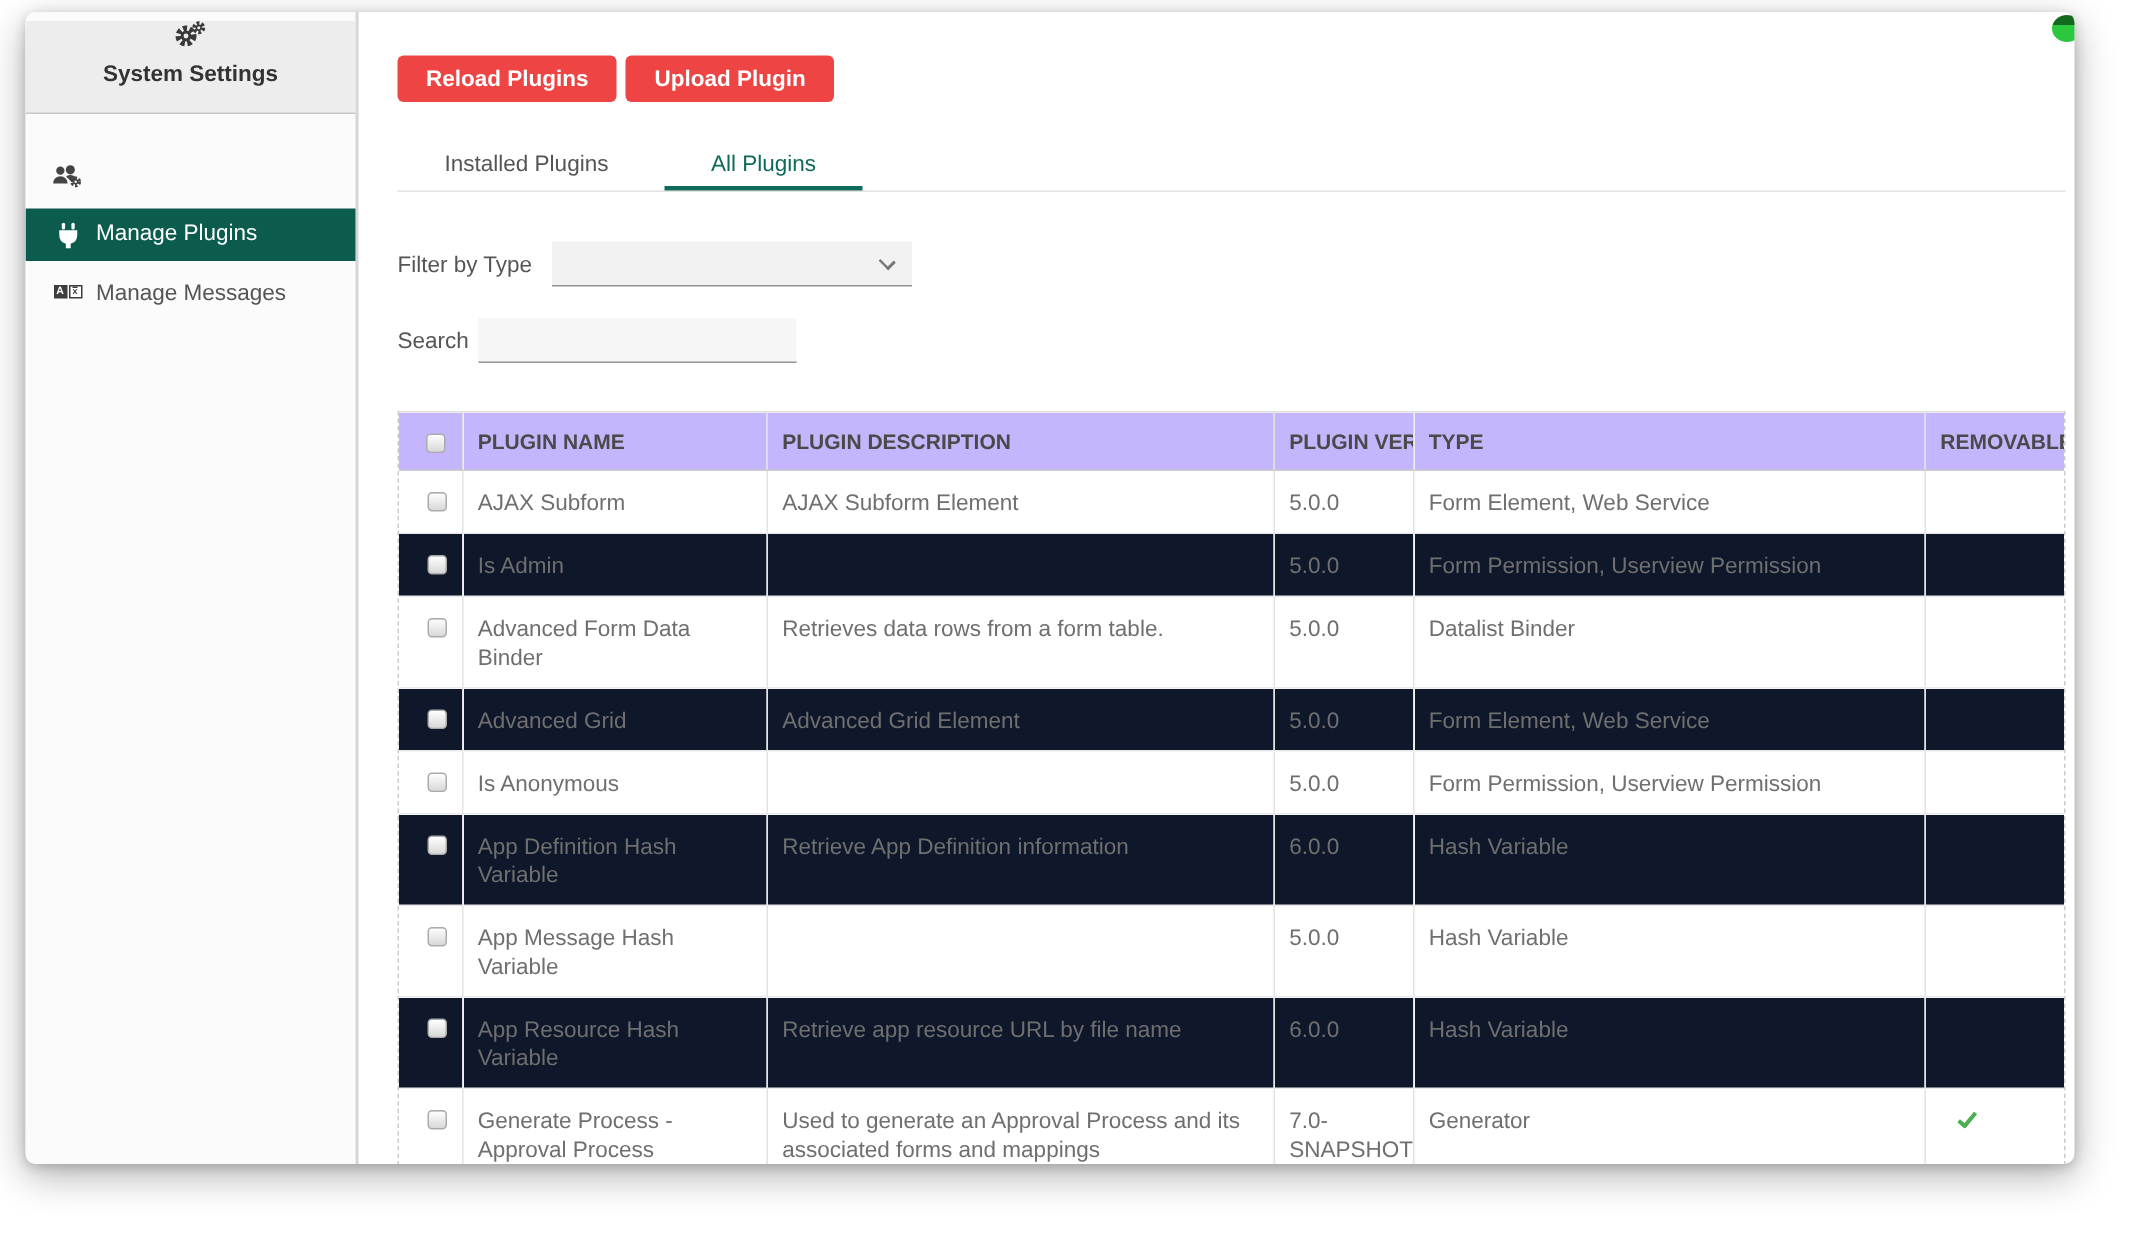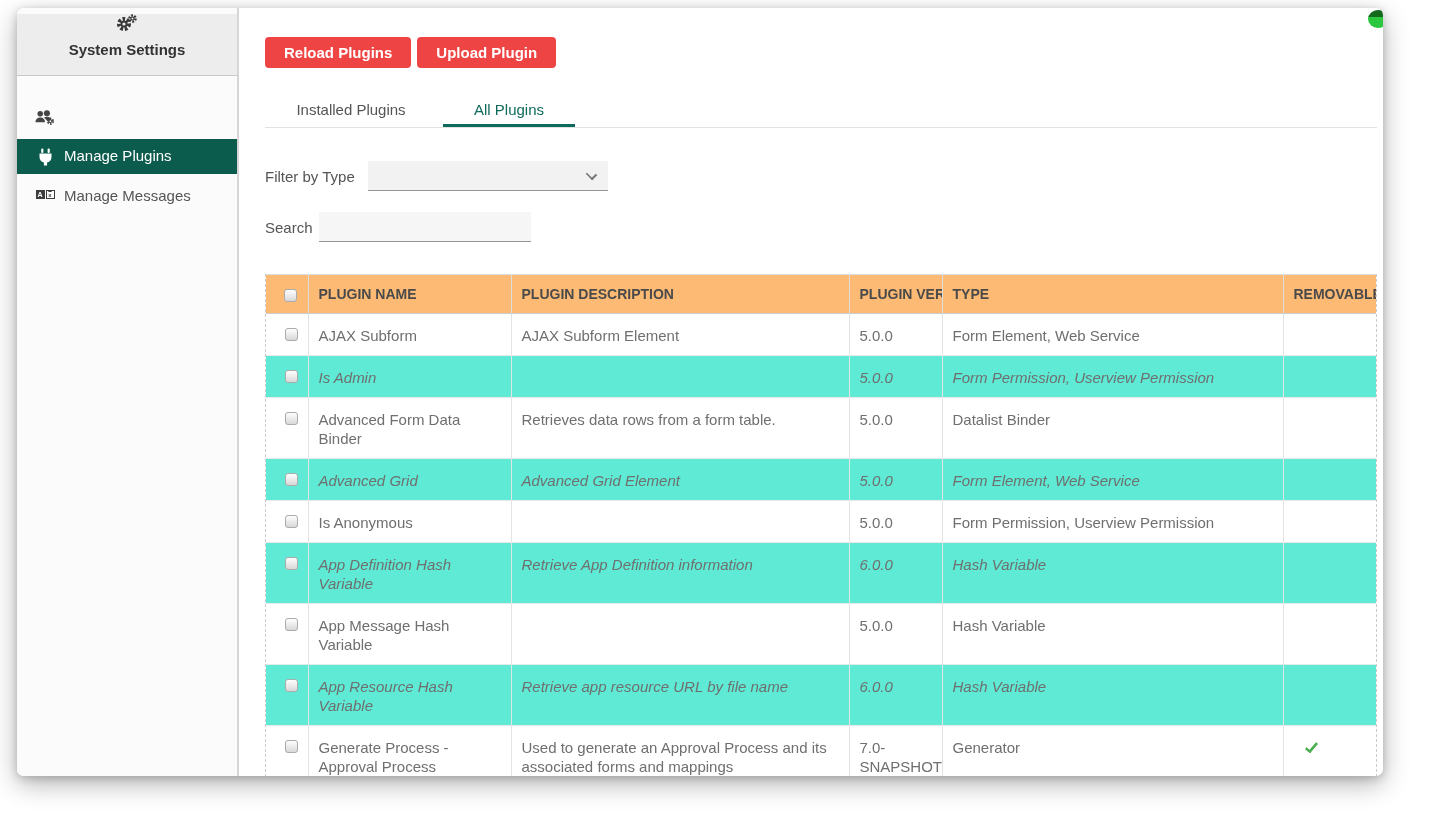--- a/index.html
+++ b/index.html
@@ -65,29 +65,29 @@
                   border:none; border-bottom:1px solid #949494; font-size:15px;
                   color:#555; padding:0 8px; font-family:"Liberation Sans", sans-serif; }
 
   
   .table-wrap { margin-top:32px; width:1112px; overflow:hidden;
                 border-left:1px dashed #ccc; border-right:1px dashed #ccc; }
   table { table-layout:fixed; width:1250px; border-collapse:collapse; }
   col.c-chk { width:42px; } col.c-name { width:203px; } col.c-desc { width:338px; }
   col.c-ver { width:93px; } col.c-type { width:341px; } col.c-rem { width:233px; }
   th { font-size:14px; font-weight:bold; color:#4a4a4a; text-align:left;
-       padding:11px 10px; background:#fdba74; border-top:1px solid #ddd;
+       padding:11px 10px; background:#c4b5fd; border-top:1px solid #ddd;
        border-bottom:1px solid #ccc; border-right:1px solid #ddd;
        white-space:nowrap; overflow:hidden; }
   th:last-child { border-right:none; }
   td { font-size:15px; color:#6f6f6f; padding:12px 10px 10px; vertical-align:top;
        line-height:19px; border-bottom:1px solid #e9e9e9;
        border-right:1px solid #e3e3e3; background:#fff; overflow:hidden; }
   td:last-child { border-right:none; }
-  tr.alt td { background:#5eead4;font-style:italic; }
+  tr.alt td { background:#0f172a; }
 
   .cbx { width:13px; height:13px; border:1px solid #ababab; border-radius:3px;
          background:linear-gradient(#fefefe,#d8d8d8); margin:2px 0 0 9px;
          cursor:pointer; }
   .checkmark { display:inline-block; width:7px; height:13px; margin:0 0 0 14px;
                border-right:3px solid #4caf50; border-bottom:3px solid #4caf50;
                transform:rotate(40deg); border-radius:1px; }
 </style>
 </head>
 <body>

